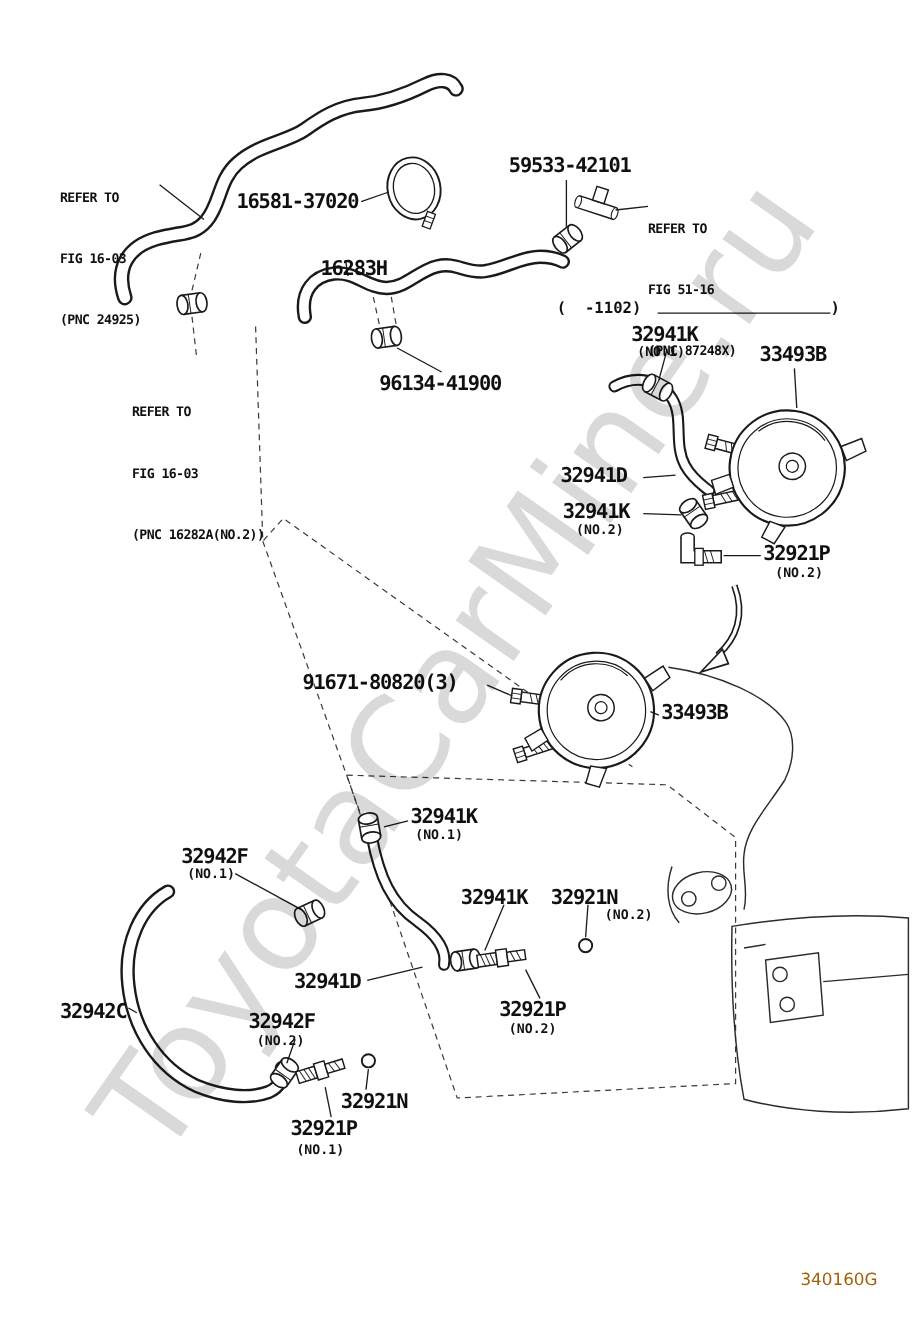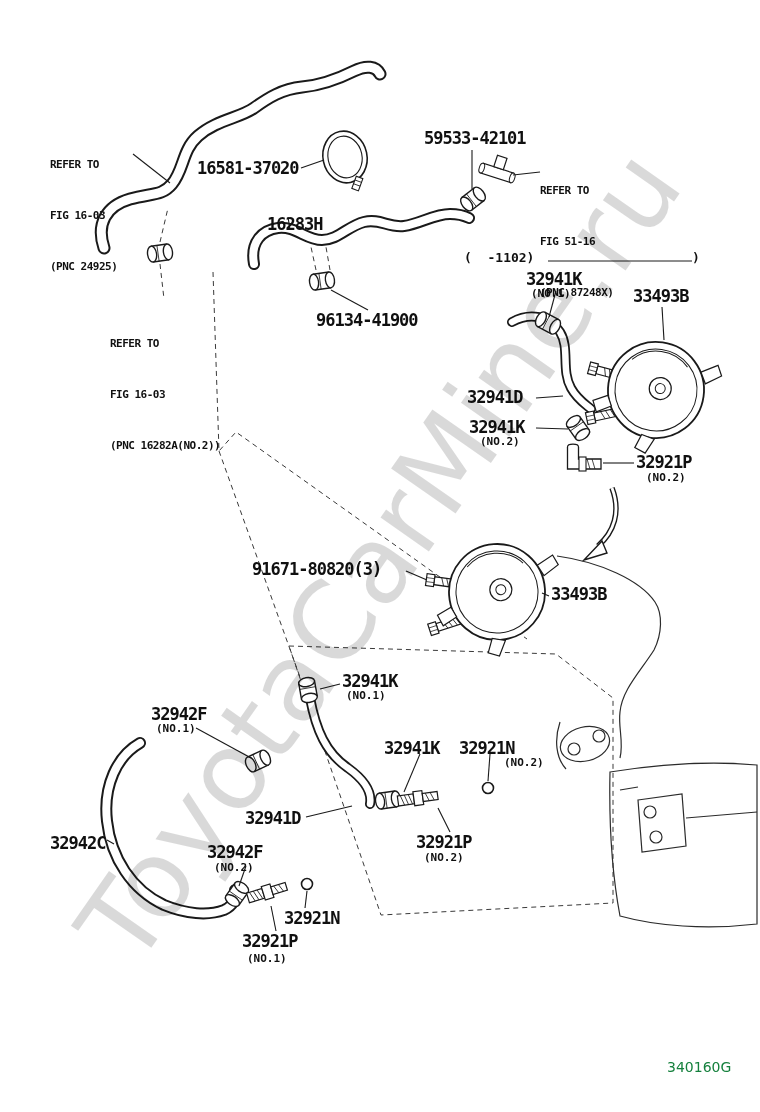--- a/index.html
+++ b/index.html
@@ -10,21 +10,21 @@
   #watermark{position:absolute;left:50%;top:50%;z-index:10;pointer-events:none;
              transform:translate(-50%,-50%) rotate(-55deg);
              font-family:"DejaVu Sans",sans-serif;font-size:108px;white-space:nowrap;
              color:rgba(0,0,0,0.15);letter-spacing:1px}
   svg#art{position:absolute;left:0;top:0;z-index:2}
   .lbl{position:absolute;z-index:5;color:#101010;font-weight:700;font-size:17px;
        line-height:18px;letter-spacing:-1px;white-space:pre}
   .lbl.small{font-size:11px;line-height:12px;letter-spacing:0}
   .lbl.note{font-size:11px;line-height:17px;letter-spacing:-0.5px}
   .lbl.range{font-size:13px;letter-spacing:0}
-  .lbl.fig{font-size:14px;font-weight:400;letter-spacing:0;font-family:"DejaVu Sans",sans-serif;color:#15803d}
+  .lbl.fig{font-size:14px;font-weight:400;letter-spacing:0;font-family:"DejaVu Sans",sans-serif;color:#a16207}
   .nl{display:block}
   .hk{fill:none;stroke:#1a1a1a;stroke-linecap:round}
   .hw{fill:none;stroke:#fff;stroke-linecap:round}
   .dsh{fill:none;stroke:#3a3a3a;stroke-width:1;stroke-dasharray:5 4}
   .bd{fill:none;stroke:#2b2b2b;stroke-width:1.2}
   .ldg line{stroke:#1a1a1a;stroke-width:1.1}
   .ptn{fill:none;stroke:#1a1a1a}
 </style>
 </head>
 <body>

